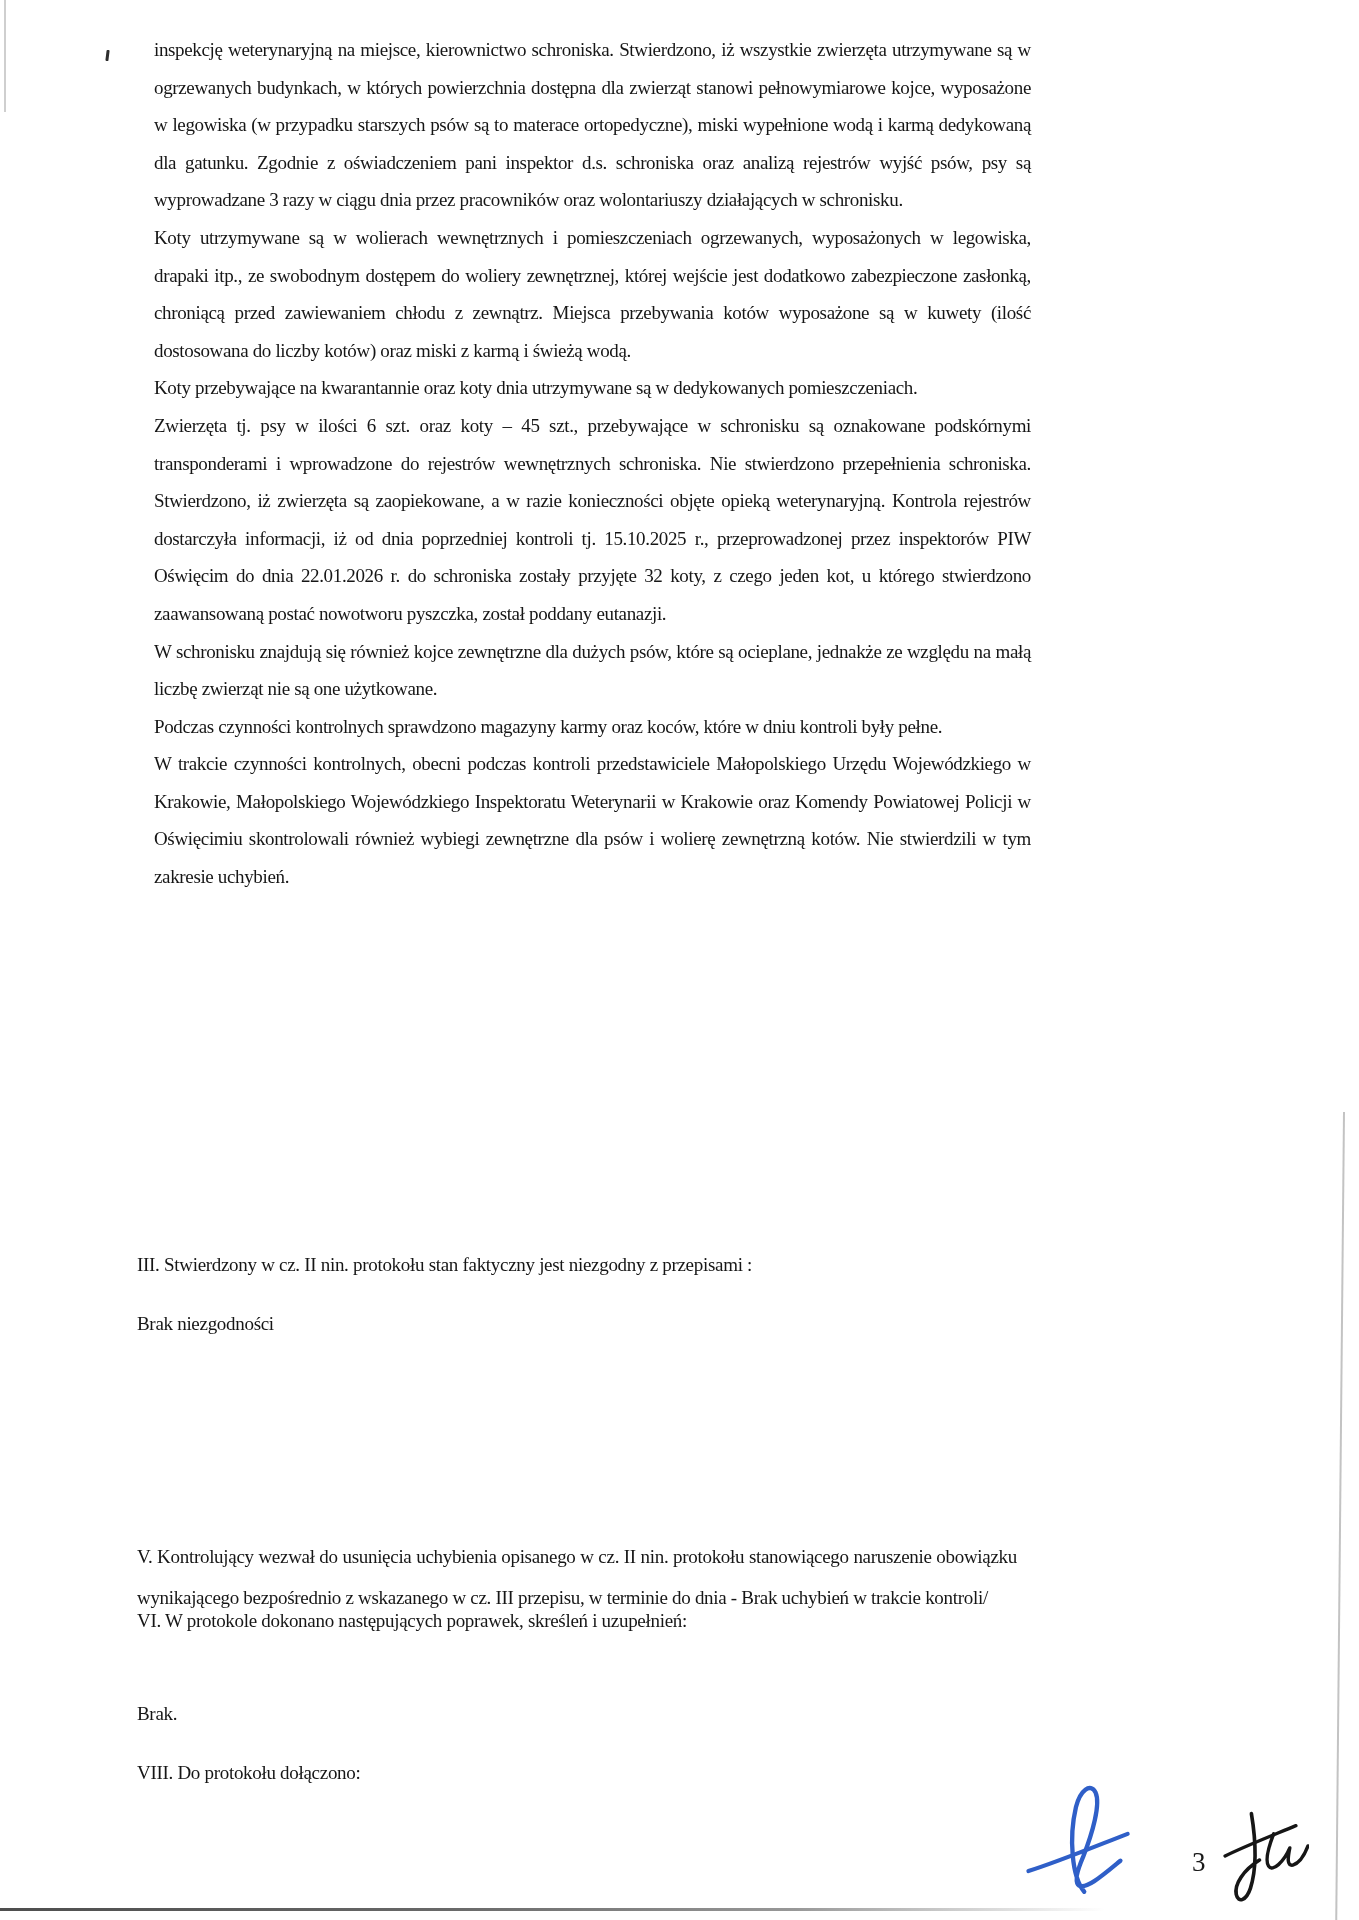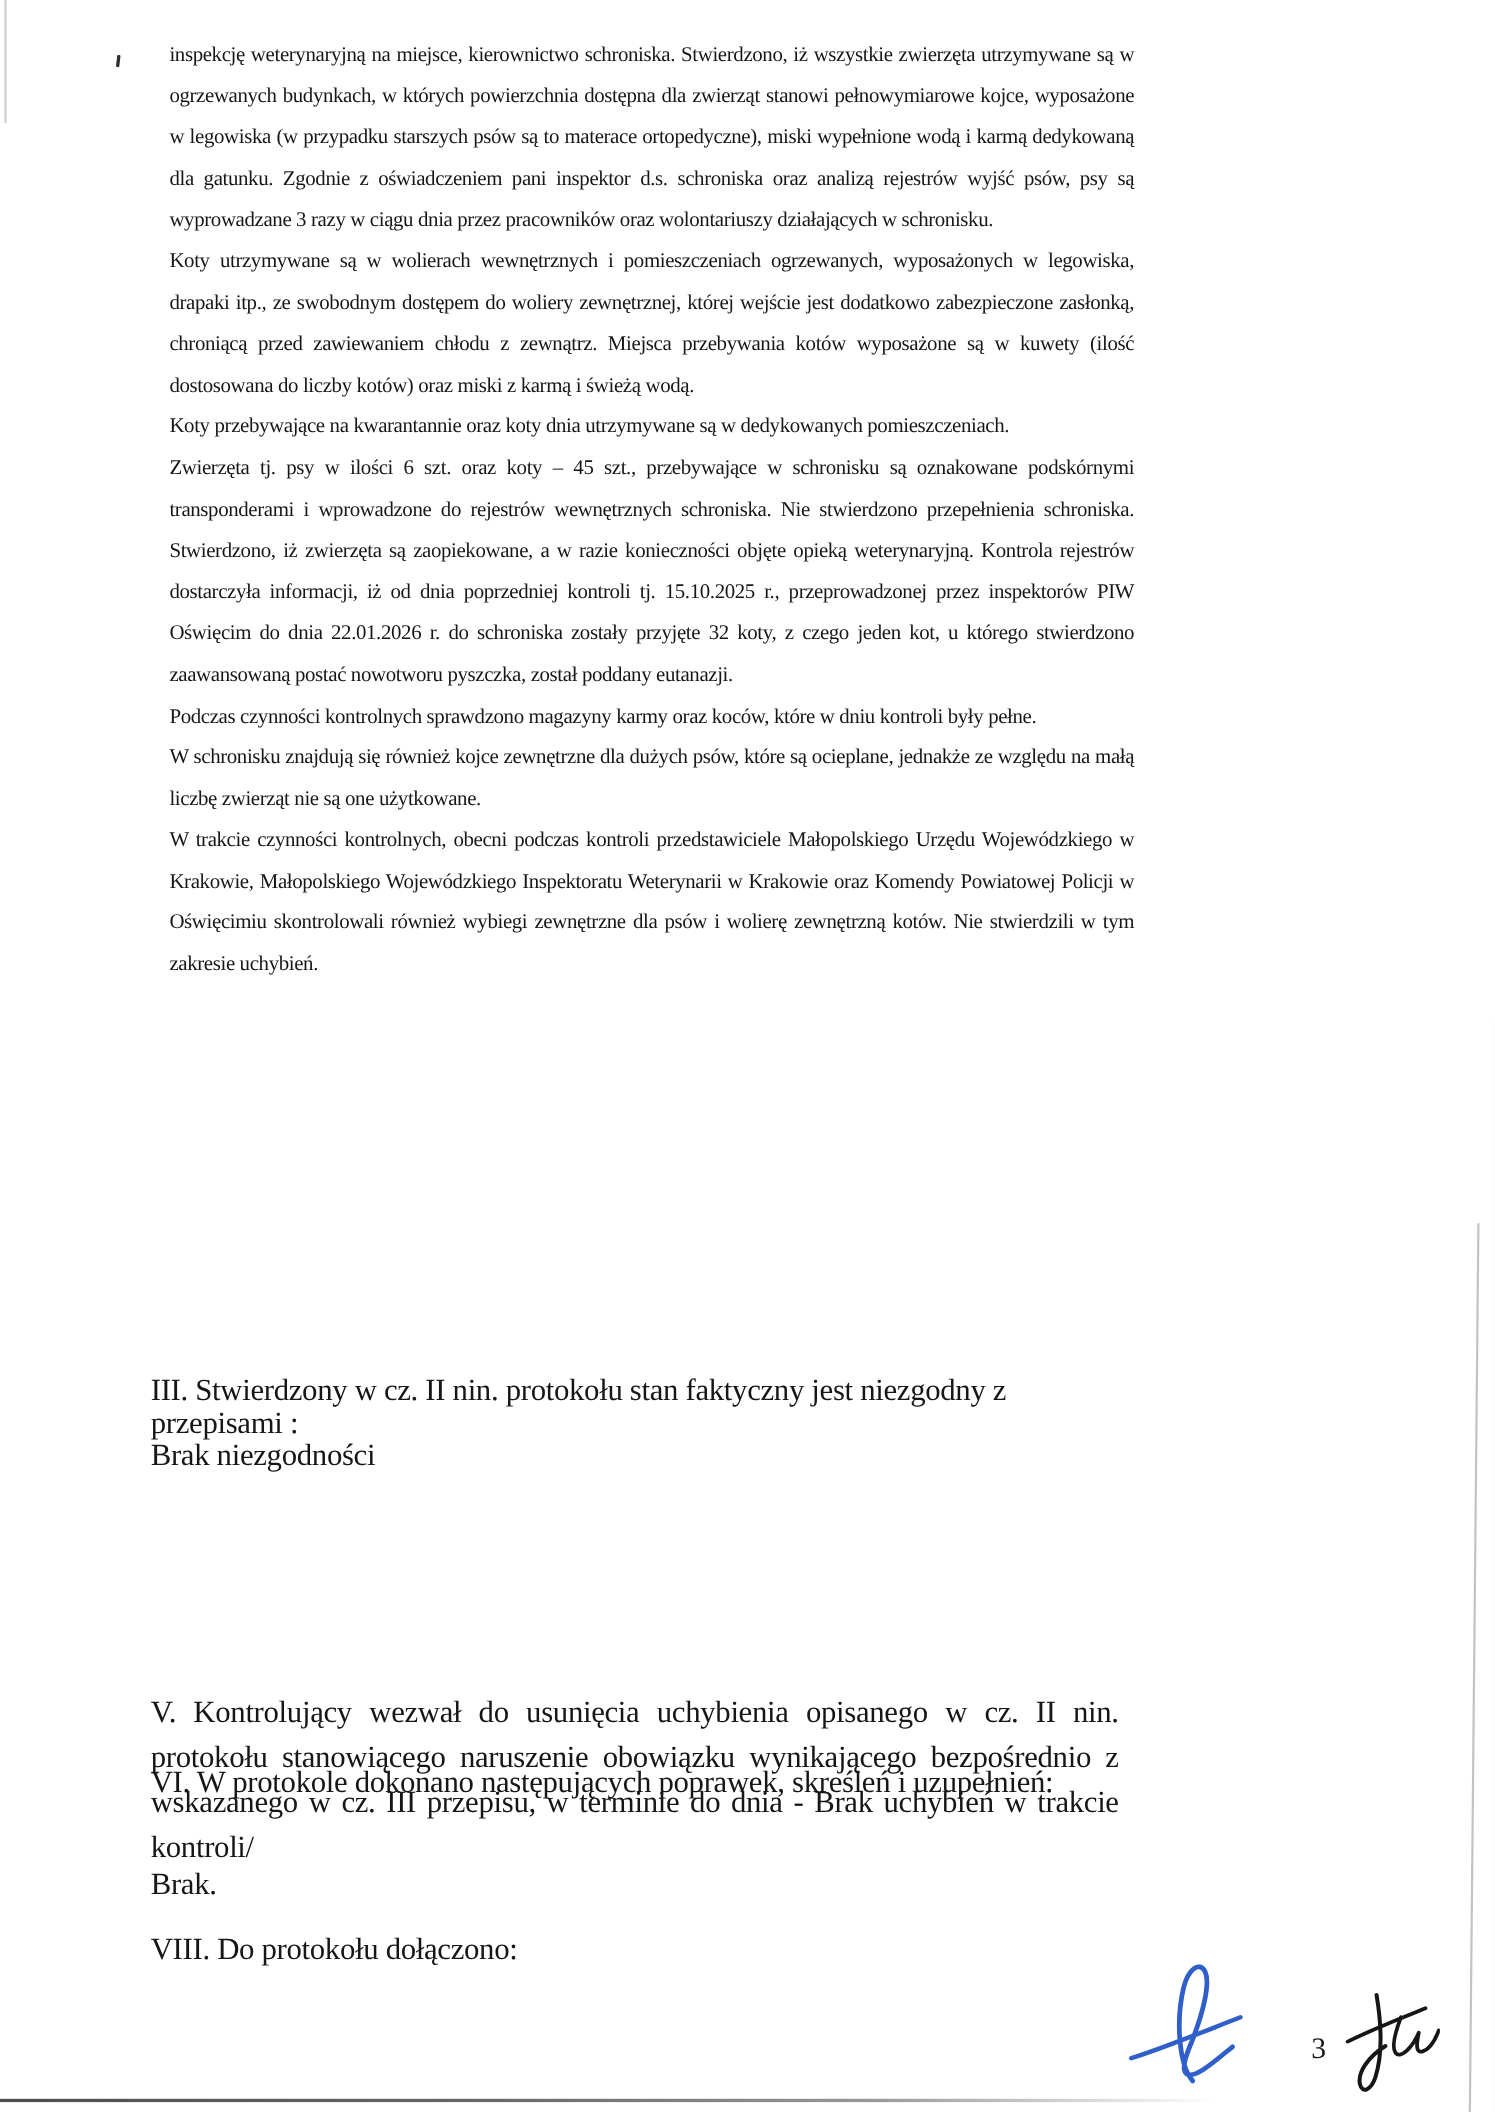--- a/index.html
+++ b/index.html
@@ -20,21 +20,21 @@
     line-height:37.6px;
     letter-spacing:-0.35px;
     text-align:justify;
   }
   .body-text p { margin:0; padding:0; }
 
   
   .section {
     position:absolute;
     left:137px; width:880px;
-    font-size:28px;
+    font-size:19px;
     line-height:30px;
     letter-spacing:-0.3px;
     white-space:pre-wrap;
   }
   #sec-0 { top:1250px; }
   #sec-1 { top:1309px; }
   #sec-2 { top:1372px; }
   #sec-3 { top:1431px; }
   #sec-4 { top:1536px; line-height:41px; text-align:justify; white-space:normal; }
   #sec-5 { top:1562px;margin-top:44px; }
@@ -81,22 +81,22 @@
   <div class="edge-line-left"></div>
   <div class="edge-line-right"></div>
   <div class="bottom-rule"></div>
   <div class="speck"></div>
 
   <div class="body-text">
     <p>inspekcję weterynaryjną na miejsce, kierownictwo schroniska. Stwierdzono, iż wszystkie zwierzęta utrzymywane są w ogrzewanych budynkach, w których powierzchnia dostępna dla zwierząt stanowi pełnowymiarowe kojce, wyposażone w legowiska (w przypadku starszych psów są to materace ortopedyczne), miski wypełnione wodą i karmą dedykowaną dla gatunku. Zgodnie z oświadczeniem pani inspektor d.s. schroniska oraz analizą rejestrów wyjść psów, psy są wyprowadzane 3 razy w ciągu dnia przez pracowników oraz wolontariuszy działających w schronisku.</p>
     <p>Koty utrzymywane są w wolierach wewnętrznych i pomieszczeniach ogrzewanych, wyposażonych w legowiska, drapaki itp., ze swobodnym dostępem do woliery zewnętrznej, której wejście jest dodatkowo zabezpieczone zasłonką, chroniącą przed zawiewaniem chłodu z zewnątrz. Miejsca przebywania kotów wyposażone są w kuwety (ilość dostosowana do liczby kotów) oraz miski z karmą i świeżą wodą.</p>
     <p>Koty przebywające na kwarantannie oraz koty dnia utrzymywane są w dedykowanych pomieszczeniach.</p>
     <p>Zwierzęta tj. psy w ilości 6 szt. oraz koty – 45 szt., przebywające w schronisku są oznakowane podskórnymi transponderami i wprowadzone do rejestrów wewnętrznych schroniska. Nie stwierdzono przepełnienia schroniska. Stwierdzono, iż zwierzęta są zaopiekowane, a w razie konieczności objęte opieką weterynaryjną. Kontrola rejestrów dostarczyła informacji, iż od dnia poprzedniej kontroli tj. 15.10.2025 r., przeprowadzonej przez inspektorów PIW Oświęcim do dnia 22.01.2026 r. do schroniska zostały przyjęte 32 koty, z czego jeden kot, u którego stwierdzono zaawansowaną postać nowotworu pyszczka, został poddany eutanazji.</p>
+    <p>W schronisku znajdują się również kojce zewnętrzne dla dużych psów, które są ocieplane, jednakże ze względu na małą liczbę zwierząt nie są one użytkowane.</p>
     <p>Podczas czynności kontrolnych sprawdzono magazyny karmy oraz koców, które w dniu kontroli były pełne.</p>
-    <p>W schronisku znajdują się również kojce zewnętrzne dla dużych psów, które są ocieplane, jednakże ze względu na małą liczbę zwierząt nie są one użytkowane.</p>
     <p>W trakcie czynności kontrolnych, obecni podczas kontroli przedstawiciele Małopolskiego Urzędu Wojewódzkiego w Krakowie, Małopolskiego Wojewódzkiego Inspektoratu Weterynarii w Krakowie oraz Komendy Powiatowej Policji w Oświęcimiu skontrolowali również wybiegi zewnętrzne dla psów i wolierę zewnętrzną kotów. Nie stwierdzili w tym zakresie uchybień.</p>
   </div>
 
   <div class="section" id="sec-0">III. Stwierdzony w cz. II nin. protokołu stan faktyczny jest niezgodny z przepisami :</div>
   <div class="section" id="sec-1">Brak niezgodności</div>
   <div class="section" id="sec-4">V. Kontrolujący wezwał do usunięcia uchybienia opisanego w cz. II nin. protokołu stanowiącego naruszenie obowiązku wynikającego bezpośrednio z wskazanego w cz. III przepisu, w terminie do dnia  - Brak uchybień w trakcie kontroli/</div>
   <div class="section" id="sec-5">VI. W protokole dokonano następujących poprawek, skreśleń i uzupełnień:</div>
   <div class="section" id="sec-6">Brak.</div>
   <div class="section" id="sec-7">VIII. Do protokołu dołączono:</div>
 

